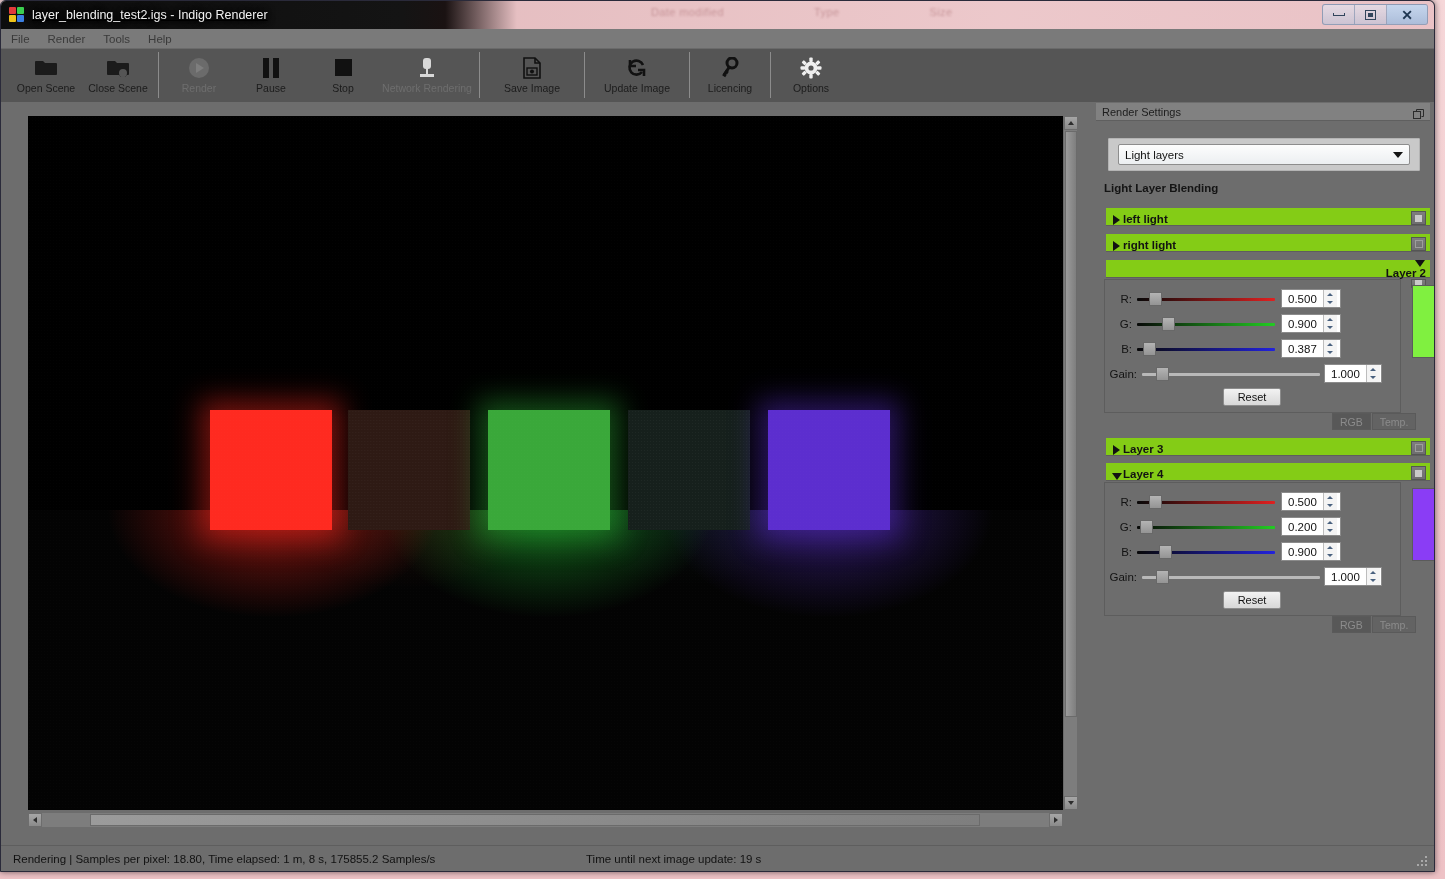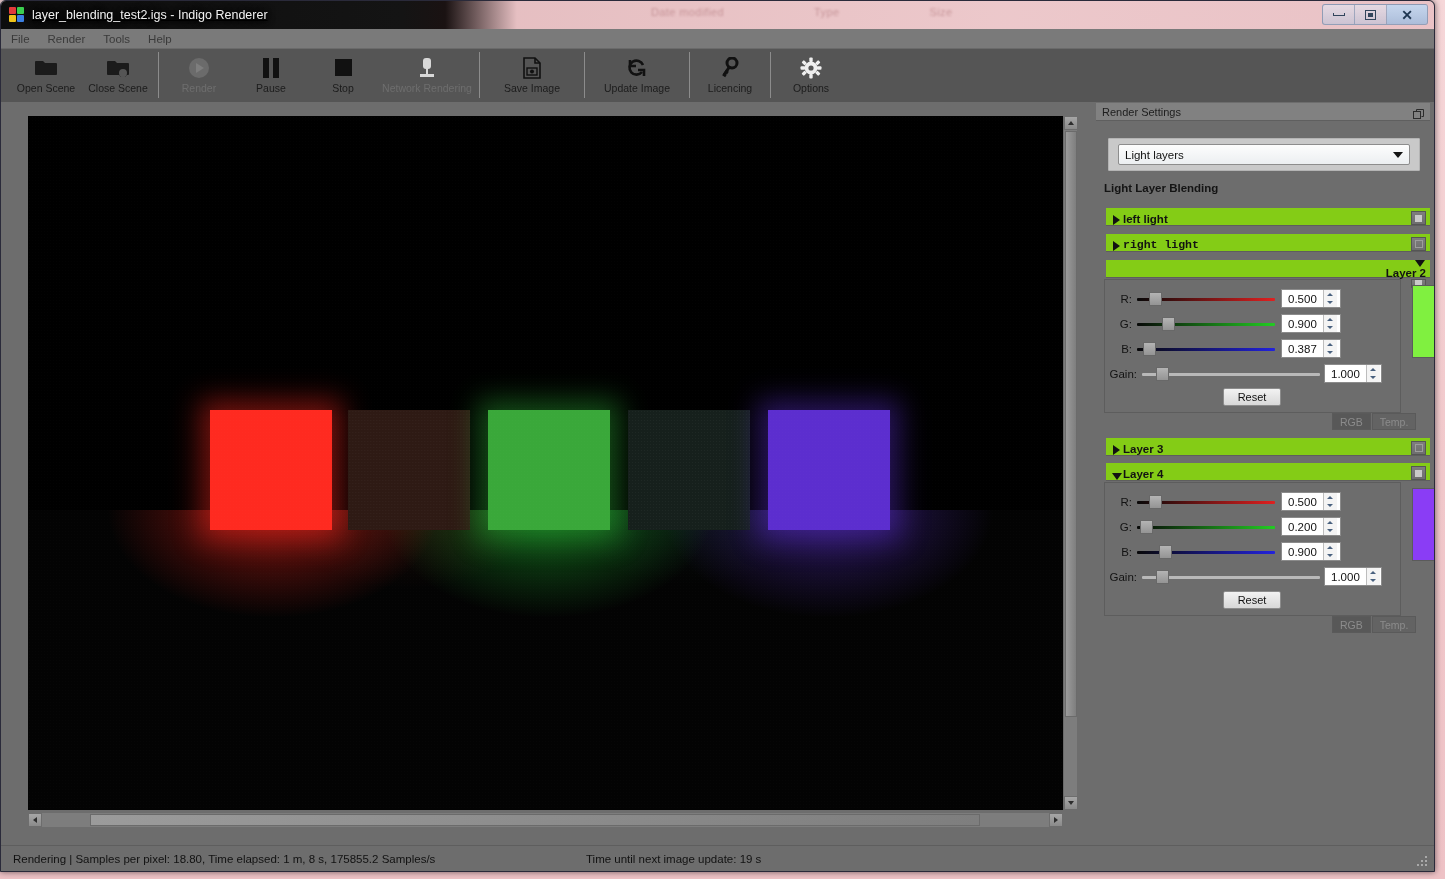--- a/index.html
+++ b/index.html
@@ -437,21 +437,21 @@
     <div class="layer-head" style="top:106px;">
       <span class="lh-arrow">
         <span style="display:block;width:0;height:0;border-top:5px solid transparent;border-bottom:5px solid transparent;border-left:7px solid #121212"></span>
       </span>
       <span class="lh-label">left light</span>
       <span class="lh-toggle on">
           <i></i>
         </span>
     </div>
 
-    <div class="layer-head" style="top:132px;font-family:Liberation Mono, monospace;">
+    <div class="layer-head" style="top:132px;">
       <span class="lh-arrow">
         <span style="display:block;width:0;height:0;border-top:5px solid transparent;border-bottom:5px solid transparent;border-left:7px solid #121212"></span>
       </span>
       <span class="lh-label">right light</span>
       <span class="lh-toggle off">
           <i></i>
         </span>
     </div>
 
     <div class="layer-head" style="top:158px;flex-direction:column;">

